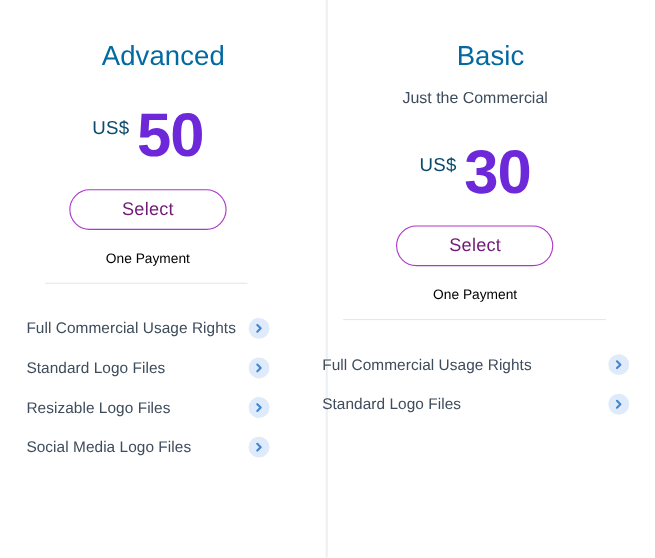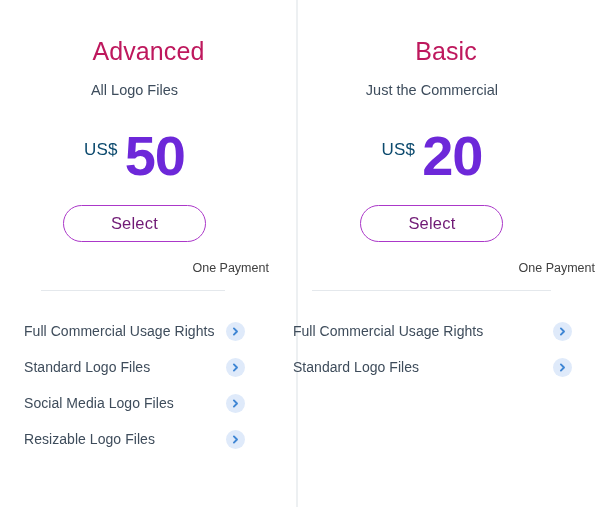--- a/index.html
+++ b/index.html
@@ -35,21 +35,21 @@
     height: 507px;
     padding-top: 36px;
   }
   .plan-column.left  { width: 296px; }
   .plan-column.right { width: 359px; }
 
   .plan-title {
     text-align: center;
     font-size: 25px;
     font-weight: 400;
-    color: #be185d;
+    color: #0369a1;
     letter-spacing: 0.1px;
     line-height: 30px;
     padding-left: 28px;
   }
 
   .plan-subtitle {
     text-align: center;
     font-size: 14.5px;
     font-weight: 400;
     color: #3d4c5c;
@@ -97,23 +97,23 @@
     font-size: 16.5px;
     font-weight: 400;
     letter-spacing: 0.2px;
     cursor: pointer;
     line-height: 35px;
     text-align: center;
     padding: 0;
   }
 
   .one-payment {
-    text-align: right;
+    text-align: center;
     font-size: 12.5px;
-    color: #404040;
+    color: #000000;
     margin-top: 19px;
     line-height: 15px;
   }
 
   .plan-divider {
     height: 1px;
     background: #e4e8ec;
     margin-top: 14px;
   }
   .left  .plan-divider { margin-left: 41px; margin-right: 44px; }
@@ -157,21 +157,20 @@
 <body>
 
 <div class="pricing-wrap">
 
   <div class="column-separator"></div>
 
   <div class="plan-column left">
 
     <div class="plan-title">Advanced</div>
 
-    <div class="plan-subtitle">All Logo Files</div>
 
     <div class="plan-price">
       <span class="price-currency">US$</span>
       <span class="price-amount">50</span>
     </div>
 
     <div class="select-btn-row">
       <button class="select-btn">Select</button>
     </div>
 
@@ -190,47 +189,47 @@
       </li>
       <li class="feature-item">
         <span class="feature-label">Standard Logo Files</span>
         <span class="chevron-icon">
           <svg width="9" height="9" viewBox="0 0 9 9">
               <path d="M2.9 1.4 L6 4.5 L2.9 7.6" fill="none" stroke="#3f86d4" stroke-width="1.9" stroke-linecap="round" stroke-linejoin="round"></path>
             </svg>
         </span>
       </li>
       <li class="feature-item">
+        <span class="feature-label">Resizable Logo Files</span>
+        <span class="chevron-icon">
+          <svg width="9" height="9" viewBox="0 0 9 9">
+              <path d="M2.9 1.4 L6 4.5 L2.9 7.6" fill="none" stroke="#3f86d4" stroke-width="1.9" stroke-linecap="round" stroke-linejoin="round"></path>
+            </svg>
+        </span>
+      </li>
+      <li class="feature-item">
         <span class="feature-label">Social Media Logo Files</span>
-        <span class="chevron-icon">
-          <svg width="9" height="9" viewBox="0 0 9 9">
-              <path d="M2.9 1.4 L6 4.5 L2.9 7.6" fill="none" stroke="#3f86d4" stroke-width="1.9" stroke-linecap="round" stroke-linejoin="round"></path>
-            </svg>
-        </span>
-      </li>
-      <li class="feature-item">
-        <span class="feature-label">Resizable Logo Files</span>
         <span class="chevron-icon">
           <svg width="9" height="9" viewBox="0 0 9 9">
               <path d="M2.9 1.4 L6 4.5 L2.9 7.6" fill="none" stroke="#3f86d4" stroke-width="1.9" stroke-linecap="round" stroke-linejoin="round"></path>
             </svg>
         </span>
       </li>
     </ul>
   </div>
 
   <div class="plan-column right">
 
     <div class="plan-title">Basic</div>
 
     <div class="plan-subtitle">Just the Commercial</div>
 
     <div class="plan-price">
       <span class="price-currency">US$</span>
-      <span class="price-amount">20</span>
+      <span class="price-amount">30</span>
     </div>
 
     <div class="select-btn-row">
       <button class="select-btn">Select</button>
     </div>
 
     <div class="one-payment">One Payment</div>
 
     <div class="plan-divider"></div>
 

